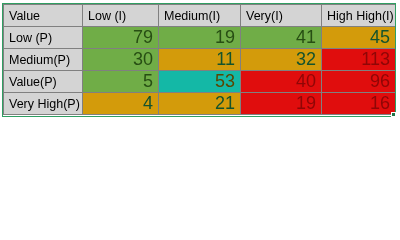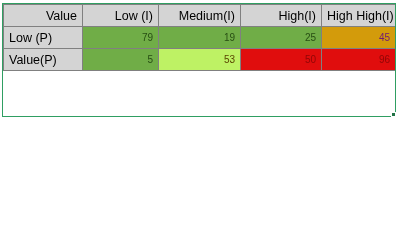--- a/index.html
+++ b/index.html
@@ -75,76 +75,90 @@
   col.c0 { width: 79px; }
   col.c1 { width: 76px; }
   col.c2 { width: 82px; }
   col.c3 { width: 81px; }
   col.c4 { width: 74px; }
 
   
   td.hdr {
     background: #d4d4d4;
     color: #000000;
-    text-align: right;
+    text-align: left;
   }
   td.rowlab {
     background: #d4d4d4;
     color: #000000;
     text-align: left;
     margin-top: 45px;
   }
 
   
   td.val {
     text-align: right;
-    font-size: 10px;
+    font-size: 18px;
   }
   td.green  { background: #70ad47; color: #274e13; }
-  td.amber  { background: #d39b0b; color: #701a75; margin-top: 20px; }
-  td.gold   { background: #bef264; color: #5a4500; }
+  td.amber  { background: #d39b0b; color: #14532d; margin-top: 20px; }
+  td.gold   { background: #14b8a6; color: #5a4500; }
   td.red    { background: #e00d0d; color: #8f0606; }
 </style>
 </head>
 <body>
 
 <div id="sheet-wrap">
 
   <table class="matrix">
     <colgroup>
       <col class="c0">
         <col class="c1">
         <col class="c2">
         <col class="c3">
         <col class="c4">
     </colgroup>
     <tbody>
       <tr>
         <td class="hdr">Value</td>
         <td class="hdr">Low (I)</td>
         <td class="hdr">Medium(I)</td>
-        <td class="hdr">High(I)</td>
+        <td class="hdr">Very(I)</td>
         <td class="hdr">High High(I)</td>
       </tr>
 
       <tr>
         <td class="rowlab">Low (P)</td>
         <td class="val green">79</td>
         <td class="val green">19</td>
-        <td class="val green">25</td>
+        <td class="val green">41</td>
         <td class="val amber">45</td>
       </tr>
 
+      <tr>
+        <td class="rowlab">Medium(P)</td>
+        <td class="val green">30</td>
+        <td class="val amber">11</td>
+        <td class="val amber">32</td>
+        <td class="val red">113</td>
+      </tr>
 
       <tr>
         <td class="rowlab">Value(P)</td>
         <td class="val green">5</td>
         <td class="val gold">53</td>
-        <td class="val red">50</td>
+        <td class="val red">40</td>
         <td class="val red">96</td>
       </tr>
 
+      <tr>
+        <td class="rowlab">Very High(P)</td>
+        <td class="val amber">4</td>
+        <td class="val amber">21</td>
+        <td class="val red">19</td>
+        <td class="val red">16</td>
+      </tr>
     </tbody>
   </table>
 
   <div id="selection-border"></div>
   <div id="fill-handle"></div>
 </div>
 
 </body></html>

